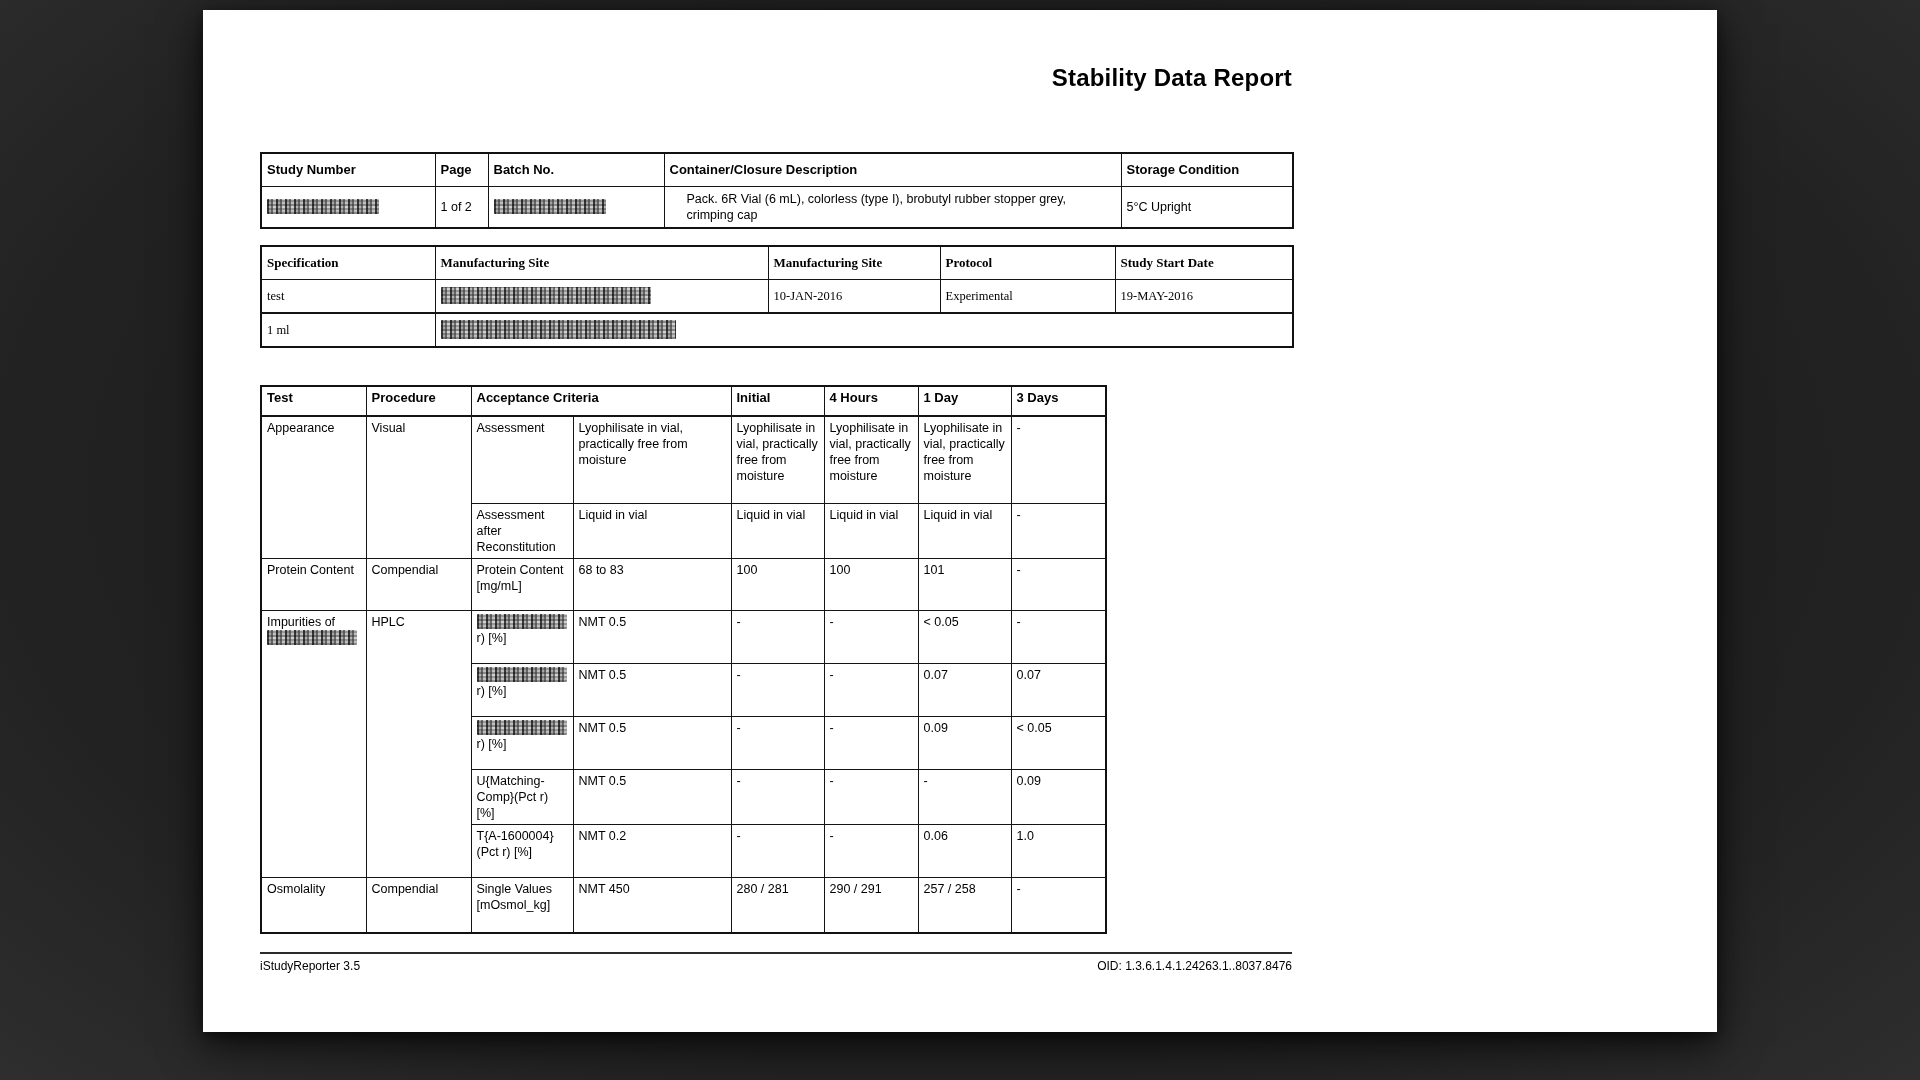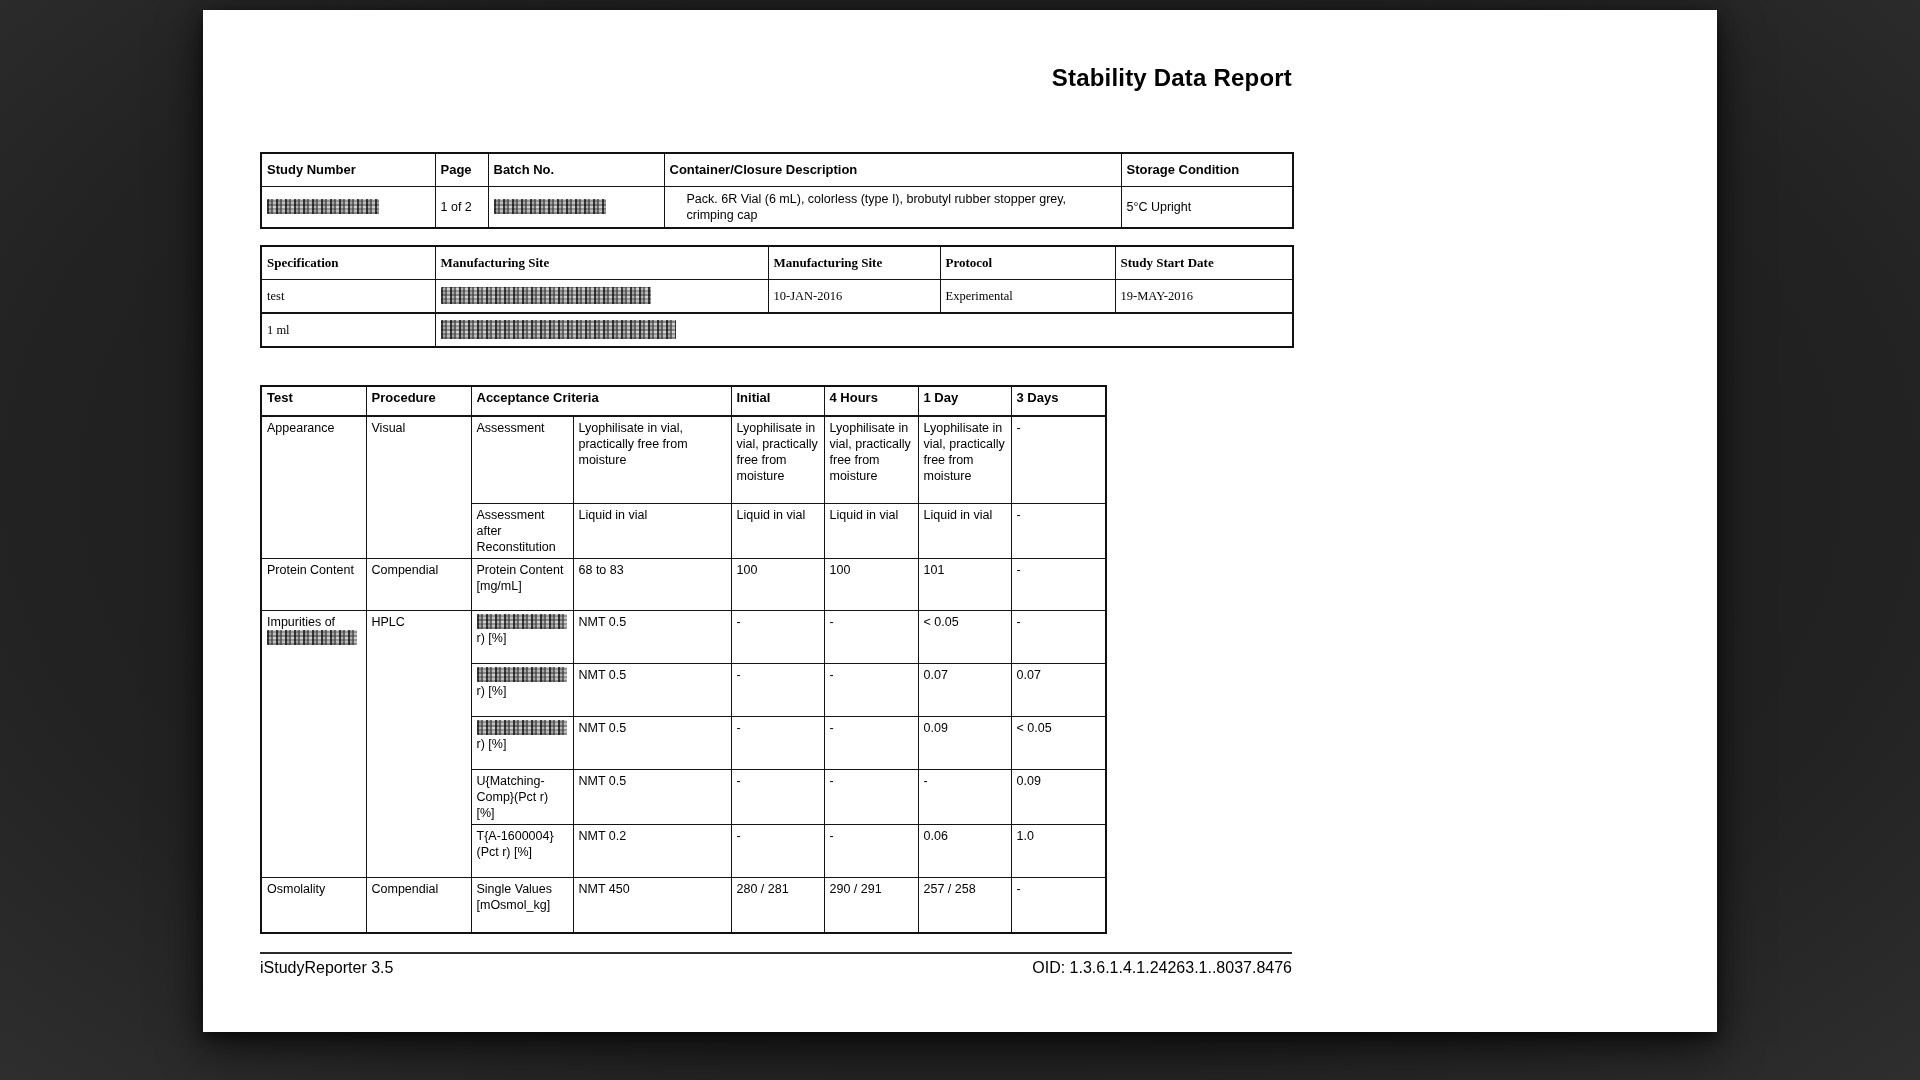--- a/index.html
+++ b/index.html
@@ -51,21 +51,21 @@
   .t3 .hd td{font-weight:bold;font-size:13px;height:22px;border-bottom-width:2px;}
   .t3 .r-app td{height:80px;}
   .t3 .r-rec td{height:44px;}
   .t3 .r-prot td{height:45px;}
   .t3 .r-imp td{height:46px;margin-top:32px;}
   .t3 .r-osm td{height:48px;}
   .footer{
     position:absolute;top:942px;left:0;width:1032px;
     border-top:2px solid #2a2a2a;
     display:flex;justify-content:space-between;
-    padding-top:5px;font-size:16px;
+    padding-top:5px;font-size:12px;
   }
 </style>
 </head>
 <body>
 
 <div class="backdrop">
   <div class="sheet">
     <div class="content">
 
       <div class="title">Stability Data Report</div>

